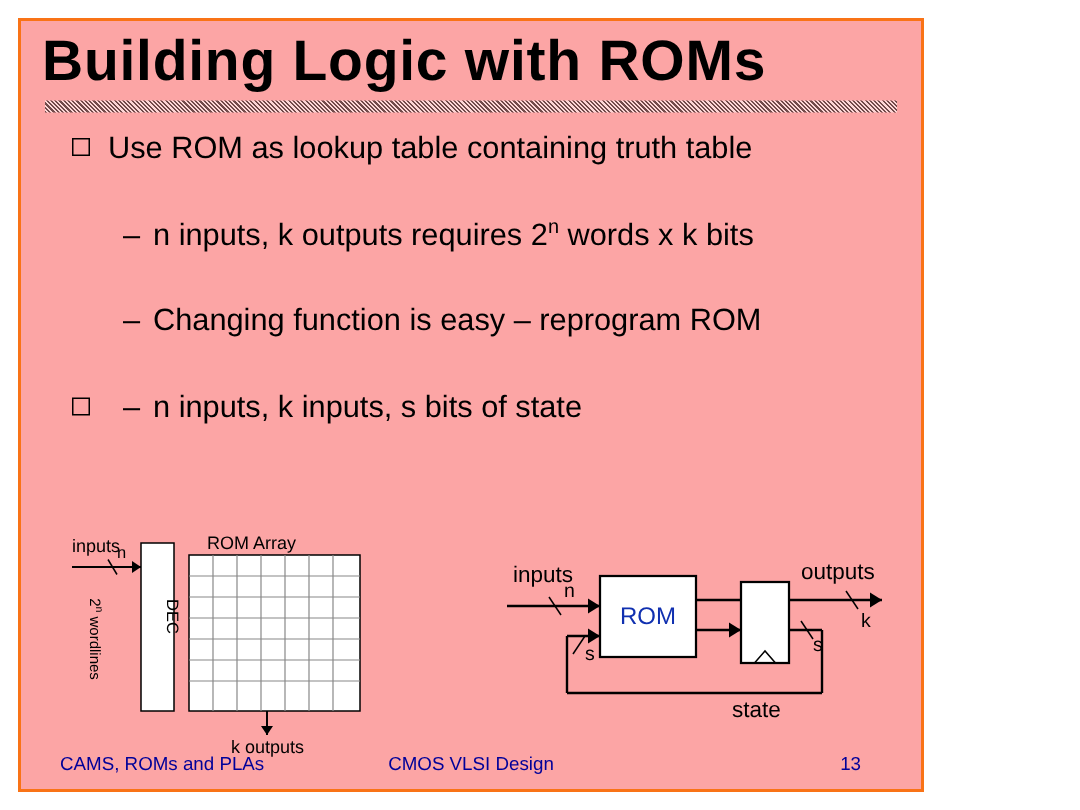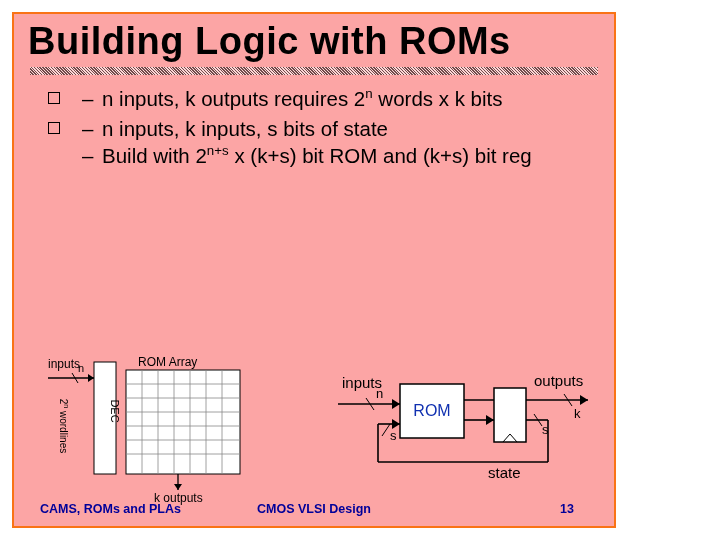--- a/index.html
+++ b/index.html
@@ -63,20 +63,21 @@
     box-sizing: border-box;
   }
   ul.sub {
     list-style: none;
     margin: 0;
     padding: 0;
   }
   ul.sub > li {
     padding-left: 30px;
     position: relative;
+    margin-top: 30px;
   }
   ul.sub > li::before {
     content: "–";
     position: absolute;
     left: 10px;
     top: 0;
     color: #000;
   }
   sup { font-size: 0.65em; vertical-align: super; line-height: 0; }
   .figs {
@@ -87,50 +88,49 @@
     height: 150px;
     margin-top: 28px;
   }
   .footer {
     position: absolute;
     bottom: 10px;
     left: 0;
     width: 100%;
     font-family: Arial, sans-serif;
     font-size: 12.5px;
-    font-weight: bold;
+    font-weight: normal;
     color: #000099;
   }
   .footer .fl { position: absolute; left: 26px; }
   .footer .fc { width: 100%; text-align: center; }
   .footer .fr { position: absolute; right: 40px; top: 0; }
   svg text { font-family: Arial, sans-serif; }
 </style>
 </head>
 <body>
 
 <div class="slide">
   <div class="title">Building Logic with ROMs</div>
   <div class="divider"></div>
 
   <div class="body">
     <ul class="top">
       <li>
+        <span>Use ROM as lookup table containing truth table</span>
         <ul class="sub">
           <li>
             <span>n inputs, k outputs requires 2</span><sup>n</sup><span> words x k bits</span>
           </li>
+          <li>Changing function is easy – reprogram ROM</li>
         </ul>
       </li>
       <li>
         <ul class="sub">
           <li>n inputs, k inputs, s bits of state</li>
-          <li>
-            <span>Build with 2</span><sup>n+s</sup><span> x (k+s) bit ROM and (k+s) bit reg</span>
-          </li>
         </ul>
       </li>
     </ul>
   </div>
 
   <div class="figs">
     <svg width="640" height="150">
 
       <g transform="translate(0,0)">
 

